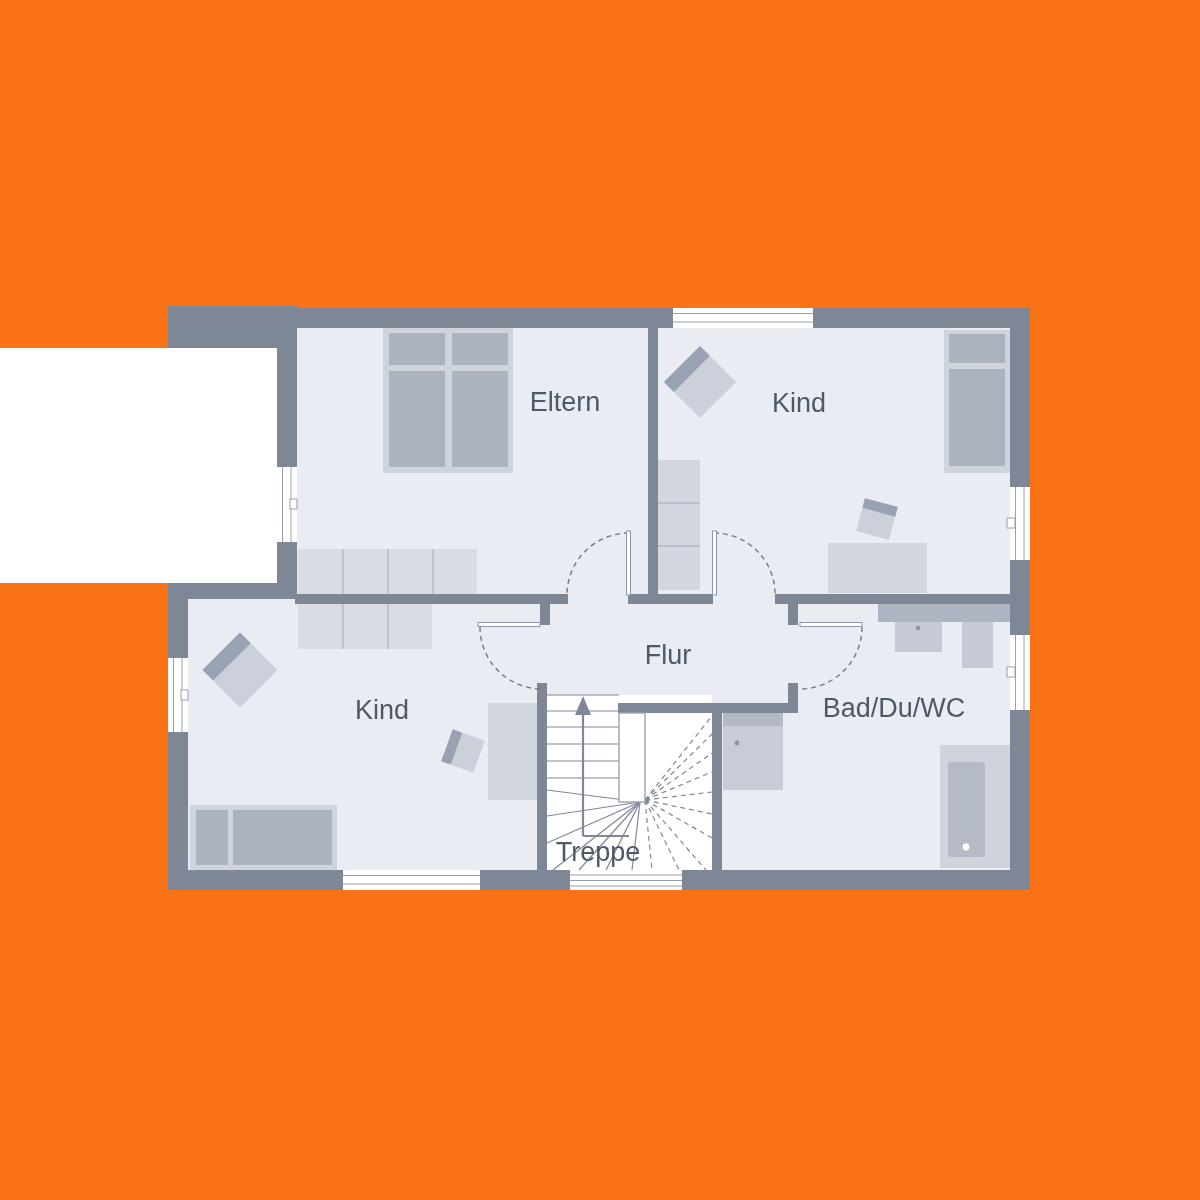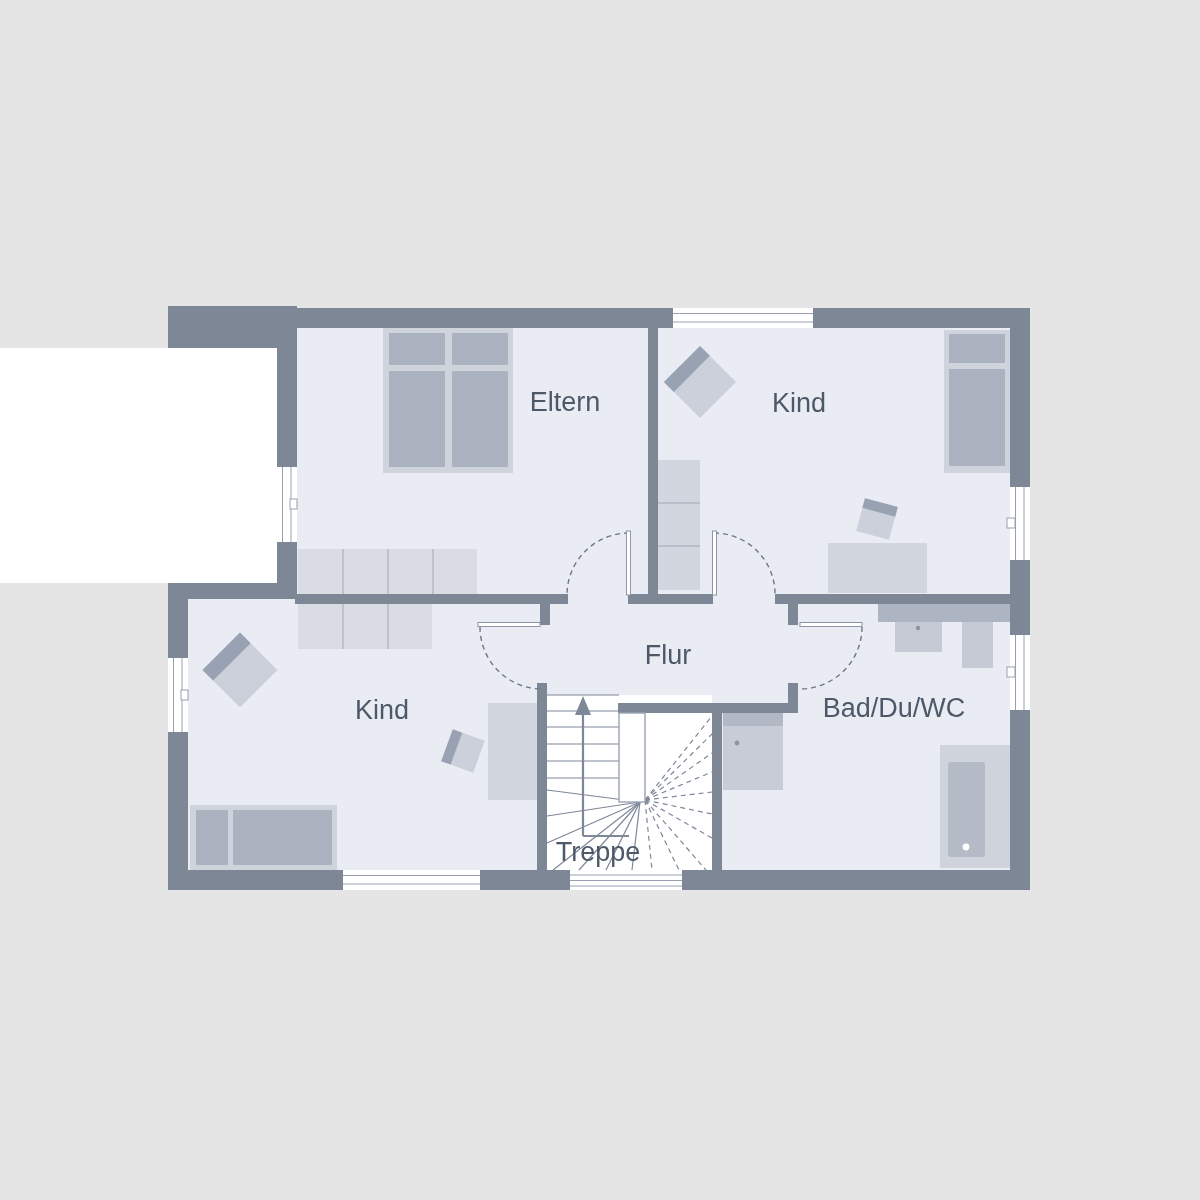--- a/index.html
+++ b/index.html
@@ -1,16 +1,16 @@
 <!DOCTYPE html>
 <html><head>
 <meta charset="utf-8">
 <style>
   html,body{margin:0;padding:0;background:#ffffff;}
-  .stage{position:relative;width:1200px;height:1200px;background:#e5e5e5;overflow:hidden;}
+  .stage{position:relative;width:1200px;height:1200px;background:#f97316;overflow:hidden;}
   svg{display:block;}
   .wall{fill:#7d8796;}
   .floor{fill:#e9ecf2;}
   .white{fill:#ffffff;}
   .f-light{fill:#ced3dc;}
   .f-med{fill:#abb2c0;}
   .f-seat{fill:#ccd0da;}
   .f-accent{fill:#99a2b3;}
   .f-soft{fill:#d9dce3;}
   .f-desk{fill:#d2d6de;}

